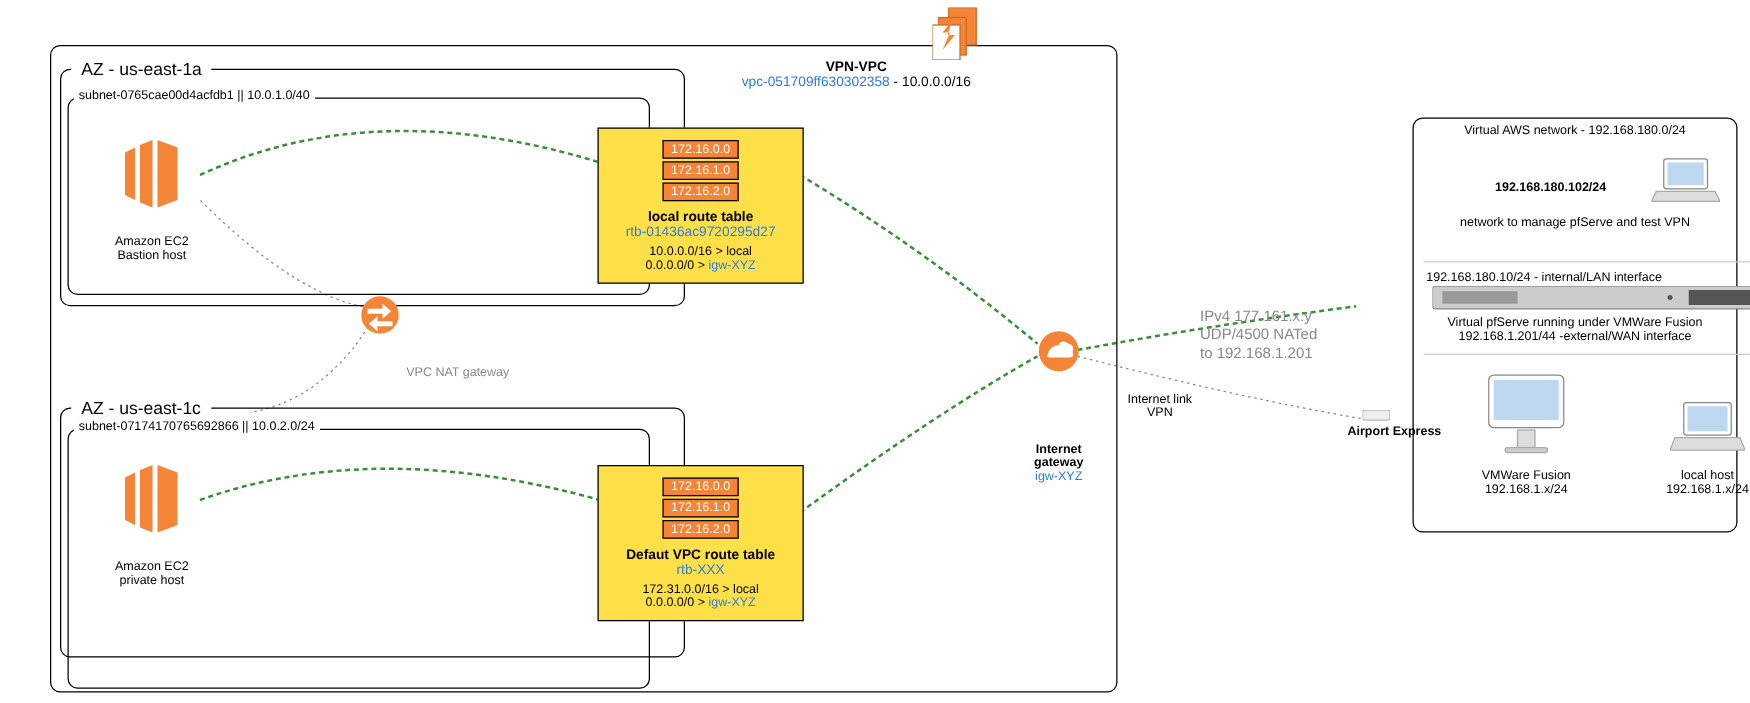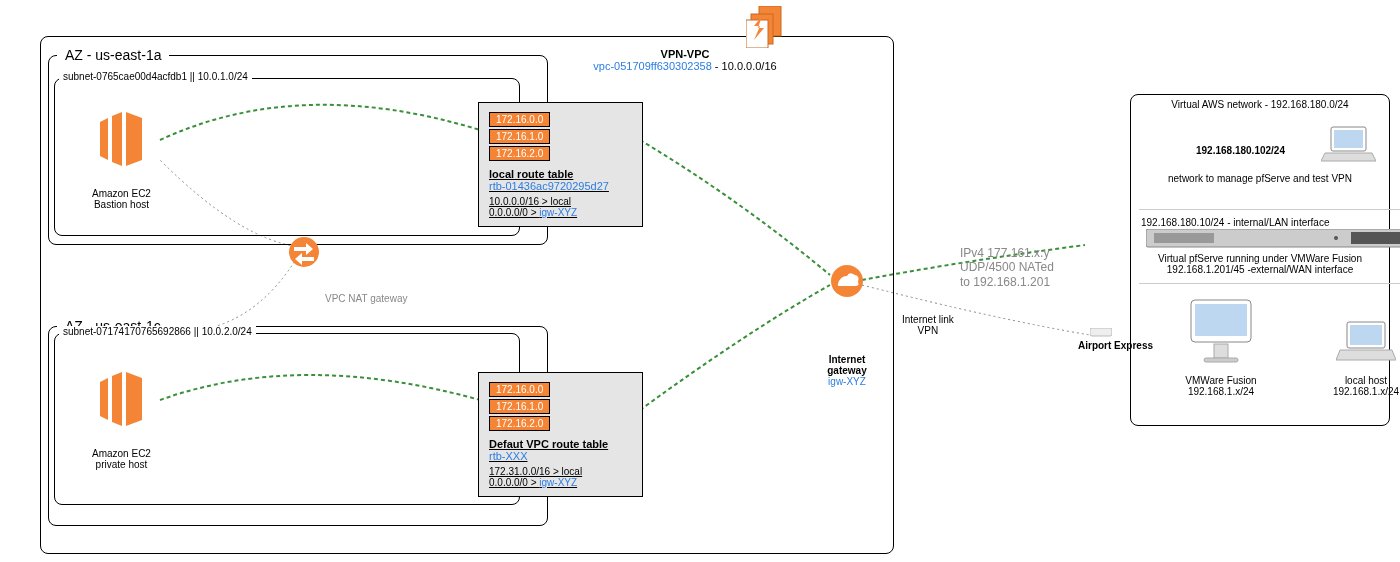--- a/index.html
+++ b/index.html
@@ -3,21 +3,21 @@
 <meta charset="utf-8">
 <style>
   * { box-sizing: border-box; margin: 0; padding: 0; }
   body { font-family: Arial, Helvetica, sans-serif; font-size: 11px; width: 1400px; height: 562px; position: relative; background: #fff; }
   .box { position: absolute; border: 1px solid #000; border-radius: 8px; }
   .label-tab { position: absolute; top: -10px; left: 8px; background: #fff; padding: 1px 8px; font-size: 14px; }
   .subnet-label { position: absolute; top: -8px; left: 4px; background: #fff; padding: 0 4px; font-size: 10px; }
   .ec2-icon { position: absolute; }
   .ec2-icon svg { display: block; }
   .ec2-text { text-align: center; font-size: 10px; margin-top: 20px; }
-  .route-box { position: absolute; border: 1px solid #000; background: #e5e5e5; padding: 8px 10px; font-size: 11px; text-decoration: underline; }
+  .route-box { position: absolute; border: 1px solid #000; background: #fde047; padding: 8px 10px; text-align: center; font-size: 11px; }
   .cidr-tag { display: inline-block; background: #F58536; border: 1px solid #000; color: #fff; font-size: 10px; padding: 1px 6px; margin: 1px 0; }
   .link { color: #2b7de1; text-decoration: none; }
   .bold { font-weight: bold; }
   .small { font-size: 10px; color: #000; }
   .gray { color: #888; }
   .conn-green { stroke: #3a8f3a; stroke-width: 2; stroke-dasharray: 4 3; fill: none; }
   .conn-gray { stroke: #888; stroke-width: 1; stroke-dasharray: 2 3; fill: none; }
   .abs { position: absolute; }
 </style>
 </head>
@@ -50,21 +50,21 @@
   <div class="bold">VPN-VPC</div>
   <div>
     <span class="link">vpc-051709ff630302358</span><span> - 10.0.0.0/16</span>
   </div>
 </div>
 
 <div class="box" style="left:48px; top:55px; width:500px; height:190px;">
   <div class="label-tab">AZ - us-east-1a</div>
 </div>
 <div class="box" style="left:54px; top:78px; width:466px; height:158px;">
-  <div class="subnet-label">subnet-0765cae00d4acfdb1 || 10.0.1.0/24</div>
+  <div class="subnet-label">subnet-0765cae00d4acfdb1 || 10.0.1.0/40</div>
 </div>
 <div class="ec2-icon abs" style="left:92px; top:110px;">
   <svg width="58" height="58">
     <g fill="#F58536">
       <polygon points="8,12 8,46 16,50 16,8"></polygon>
       <polygon points="20,6 20,52 30,56 30,2"></polygon>
       <polygon points="34,2 34,56 50,50 50,8"></polygon>
     </g>
   </svg>
   <div class="ec2-text">
@@ -88,21 +88,21 @@
 <svg class="abs" style="left:288px; top:236px; z-index:2;" width="32" height="32">
   <circle cx="16" cy="16" r="15" fill="#F58536"></circle>
   <path d="M6 11 L18 11 L18 7 L25 13 L18 19 L18 15 L6 15 Z" fill="#fff"></path>
   <path d="M26 21 L14 21 L14 17 L7 23 L14 29 L14 25 L26 25 Z" fill="#fff"></path>
 </svg>
 <div class="abs gray" style="left:325px; top:293px; font-size:10px;">VPC NAT gateway</div>
 
 <div class="box" style="left:48px; top:310px; width:500px; height:200px;margin-top:16px;">
   <div class="label-tab">AZ - us-east-1c</div>
 </div>
-<div class="box" style="left:54px; top:333px; width:466px; height:172px;padding-left:37px;">
+<div class="box" style="left:54px; top:343px; width:466px; height:208px;padding-left:37px;">
   <div class="subnet-label">subnet-07174170765692866 || 10.0.2.0/24</div>
 </div>
 <div class="ec2-icon abs" style="left:92px; top:370px;">
   <svg width="58" height="58">
     <g fill="#F58536">
       <polygon points="8,12 8,46 16,50 16,8"></polygon>
       <polygon points="20,6 20,52 30,56 30,2"></polygon>
       <polygon points="34,2 34,56 50,50 50,8"></polygon>
     </g>
   </svg>
@@ -165,21 +165,21 @@
   <div class="abs" style="top:114px; left:8px; width:290px; border-top:1px solid #ccc;"></div>
   <div class="abs small" style="top:122px; left:10px;">192.168.180.10/24 - internal/LAN interface</div>
   <svg class="abs" style="top:134px; left:15px;" width="275" height="20">
     <rect x="0" y="0" width="275" height="18" rx="2" fill="#ccc" stroke="#888"></rect>
     <rect x="8" y="4" width="60" height="10" fill="#999"></rect>
     <rect x="205" y="3" width="60" height="12" fill="#555"></rect>
     <circle cx="190" cy="9" r="2" fill="#555"></circle>
   </svg>
   <div class="abs small" style="top:158px; left:0; width:100%; text-align:center;">
     <div>Virtual pfServe running under VMWare Fusion</div>
-    <div>192.168.1.201/45 -external/WAN interface</div>
+    <div>192.168.1.201/44 -external/WAN interface</div>
   </div>
   <div class="abs" style="top:188px; left:8px; width:290px; border-top:1px solid #ccc;"></div>
 
   <svg class="abs" style="top:203px; left:55px;" width="70" height="72">
     <rect x="5" y="2" width="60" height="42" rx="4" fill="#fff" stroke="#888"></rect>
     <rect x="9" y="6" width="52" height="32" fill="#bcd7ef"></rect>
     <rect x="28" y="46" width="14" height="14" fill="#ddd" stroke="#aaa"></rect>
     <rect x="18" y="60" width="34" height="4" rx="2" fill="#ccc" stroke="#aaa"></rect>
   </svg>
   <div class="abs small" style="top:280px; left:30px; text-align:center; width:120px;">

